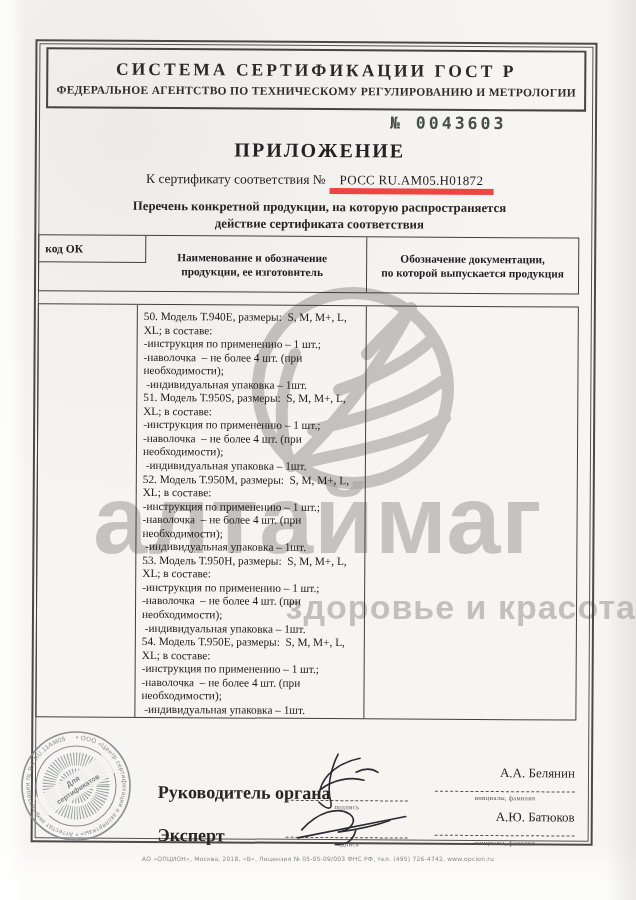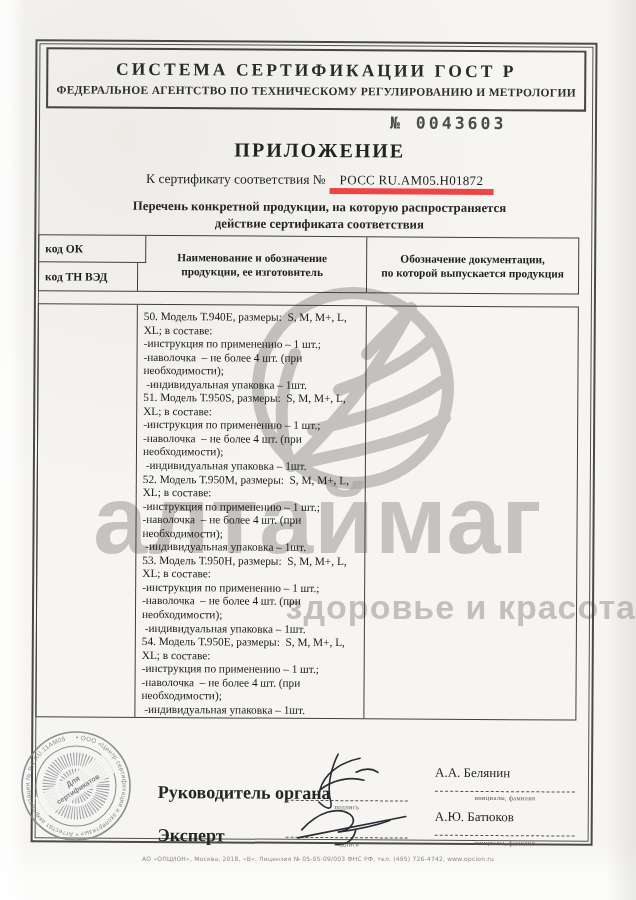--- a/index.html
+++ b/index.html
@@ -65,21 +65,21 @@
   .tb-c1{position:absolute;left:0;top:0;width:99px;height:100%;box-sizing:border-box;
     border-right:1px solid #413f3c;}
   .tb-c2{position:absolute;left:99px;top:0;width:229px;height:100%;box-sizing:border-box;
     border-right:1px solid #413f3c;padding:5px 2px 0 6px;}
   .tb-c3{position:absolute;left:328px;top:0;right:0;height:100%;}
   .item{font-size:11.3px;line-height:13.55px;white-space:pre;color:#1b1b1a;}
   
   .sig-label{position:absolute;font-weight:bold;font-size:18px;color:#252523;}
   .line{position:absolute;border-bottom:1px dashed #55534f;}
   .tiny-cap{position:absolute;font-size:6.5px;color:#5c5a56;text-align:center;letter-spacing:.3px;}
-  .name{position:absolute;width:140px;text-align:left;font-size:13px;color:#242422;}
+  .name{position:absolute;width:140px;text-align:right;font-size:13px;color:#242422;}
   .sig-svg{position:absolute;z-index:3;}
   .fine-print{position:absolute;left:0;right:0;top:855px;text-align:center;z-index:2;
     font-family:"DejaVu Sans",sans-serif;font-size:6px;color:#8b8984;letter-spacing:.2px;}
   
   .stamp{position:absolute;left:19px;top:729px;width:114px;height:114px;z-index:3;opacity:.92;}
 </style>
 </head>
 <body>
 
 <div class="sheet">
@@ -113,21 +113,20 @@
 
     <div class="cert-line">
       <span>К сертификату соответствия №</span><span class="val">РОСС RU.AM05.H01872</span>
     </div>
 
     <div class="subtitle">Перечень конкретной продукции,  на которую распространяется
 действие сертификата соответствия</div>
 
     <div class="thead">
       <div class="th-c1a">код ОК</div>
-      <div class="th-c1b">код ТН ВЭД</div>
       <div class="th-c2">Наименование и обозначение
 продукции, ее изготовитель</div>
       <div class="th-c3">Обозначение документации,
 по которой выпускается продукция</div>
     </div>
 
     <div class="tbody">
       <div class="tb-c1"></div>
       <div class="tb-c2">
         <div class="item">50. Модель Т.940Е, размеры:  S, M, M+, L,

